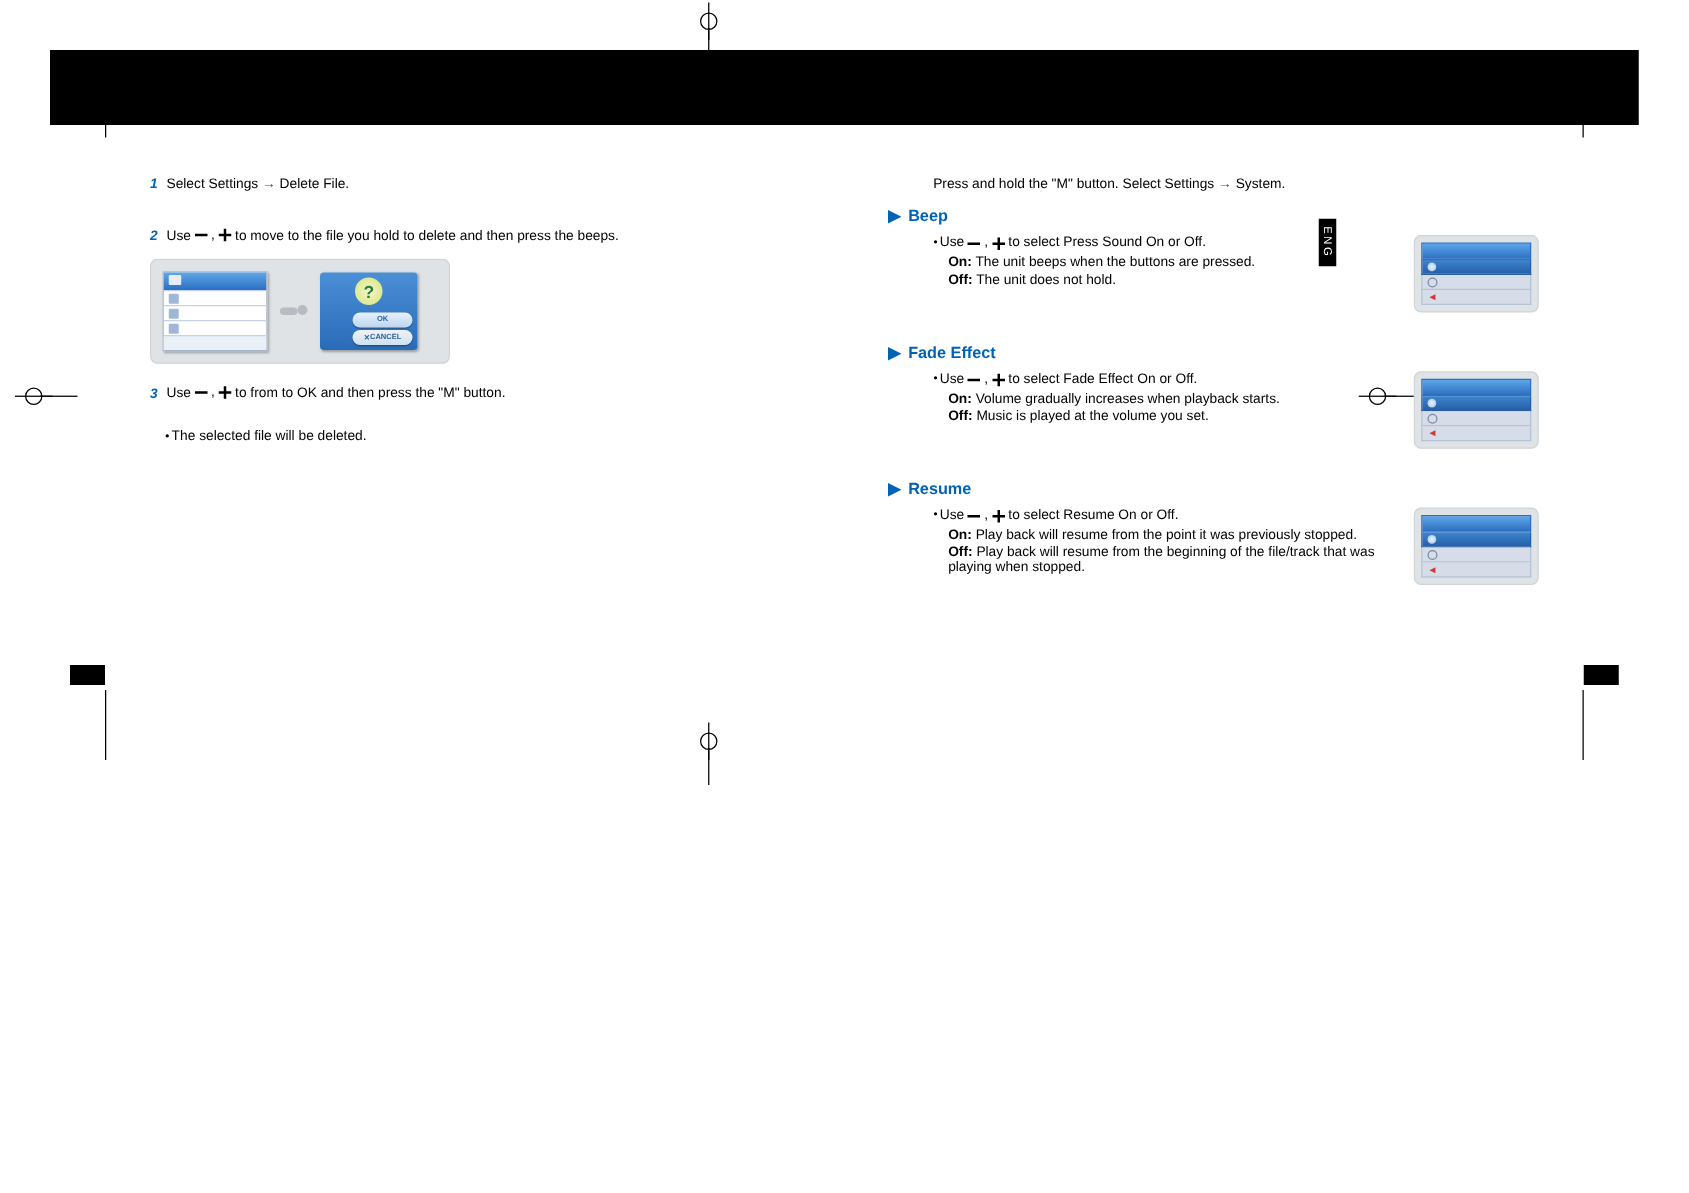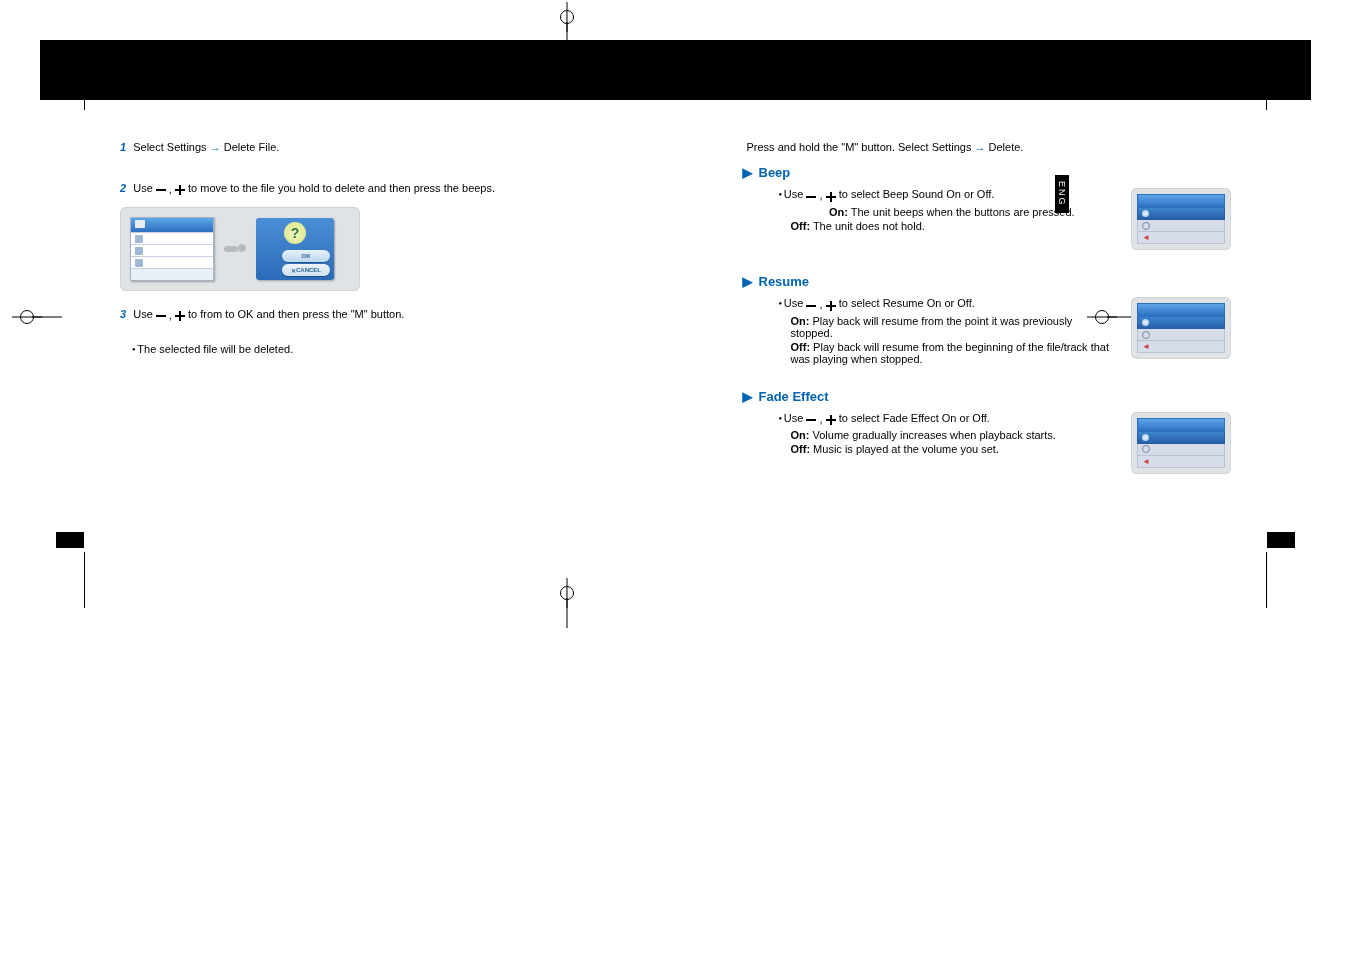--- a/index.html
+++ b/index.html
@@ -45,21 +45,21 @@
   .hand-ic { width: 22px; height: 16px; position: relative; }
   .hand-ic::before { content: ""; position: absolute; left: 0; top: 5px; width: 14px; height: 6px; background: #b7bcc2; border-radius: 3px; }
   .hand-ic::after { content: ""; position: absolute; right: 0; top: 3px; width: 8px; height: 8px; background: #b7bcc2; border-radius: 50%; }
   .dialog-box { width: 78px; background: linear-gradient(#4b8fd6, #2a6bb8); border-radius: 3px; padding: 4px; box-shadow: 1px 1px 2px rgba(0,0,0,.3); display: flex; flex-direction: column; align-items: flex-end; gap: 2px; }
   .dialog-box .q { align-self: center; width: 22px; height: 22px; border-radius: 50%; background: radial-gradient(#f3f8c8, #d6e27a); color: #2e7a3e; font-weight: bold; font-size: 14px; display: flex; align-items: center; justify-content: center; margin-bottom: 4px; }
   .dlg-btn { width: 48px; height: 12px; border-radius: 6px; font-size: 6px; font-weight: bold; display: flex; align-items: center; justify-content: center; box-shadow: 0 1px 1px rgba(0,0,0,.3); }
   .dlg-ok { background: linear-gradient(#e8f2fb, #bcd6ef); color: #2b63a0; }
   .dlg-cancel { background: linear-gradient(#f0f4f8, #cfe0ef); color: #2b63a0; }
 
   
-  .section { margin-bottom: 24px; margin-left: 32px; }
+  .section { margin-bottom: 24px; }
   .section-head { color: #0063b4; font-weight: bold; font-size: 13px; margin-bottom: 8px; }
   .section-head .tri { display: inline-block; margin-right: 6px; }
   .section-body { display: flex; gap: 18px; align-items: flex-start; }
   .section-text { flex: 1; }
   .opt-label { font-weight: bold; }
 
   .mini-system { width: 100px; background: #dfe3e6; border-radius: 6px; padding: 6px; box-shadow: inset 0 0 0 1px #d0d4d8; flex-shrink: 0; }
   .mini-system .title-row { height: 14px; background: linear-gradient(#5ea6e8, #2c6fc1); border: 1px solid #2c6fc1; }
   .mini-system .blue-row { height: 12px; background: linear-gradient(#3d84d0, #265fa6); border: 1px solid #265fa6; border-top: none; position: relative; }
   .mini-system .blue-row::before { content: ""; position: absolute; left: 4px; top: 2px; width: 7px; height: 7px; background: radial-gradient(#eaf2fb, #9ec2e8); border-radius: 50%; }
@@ -160,37 +160,62 @@
       <span> to from to OK and then press the "M" button.</span>
     </div>
     <div class="subnote bullet-dot">The selected file will be deleted.</div>
   </div>
 
   <div class="page">
 
     <div class="step-row" style="margin-left:36px;">
       <span>Press and hold the "M" button. Select Settings</span>
       <span class="arrow-sep"> → </span>
-      <span>Delete.</span>
+      <span>System.</span>
     </div>
 
     <div class="section">
       <div class="section-head"><span class="tri">▶</span><span>Beep</span></div>
       <div class="section-body">
         <div class="section-text">
           <div class="bullet-dot" style="margin-left:36px;">
             <span>Use </span>
             <span class="minus-plus"><span class="m"></span> , <span class="p"></span></span>
-            <span> to select Beep Sound On or Off.</span>
-          </div>
-          <div style="margin-left:48px; margin-top:4px;text-align:center;">
+            <span> to select Press Sound On or Off.</span>
+          </div>
+          <div style="margin-left:48px; margin-top:4px;">
             <span class="opt-label">On:</span><span> The unit beeps when the buttons are pressed.</span>
           </div>
           <div style="margin-left:48px; margin-top:2px;">
             <span class="opt-label">Off:</span><span> The unit does not hold.</span>
+          </div>
+        </div>
+        <div class="mini-system">
+          <div class="title-row"></div>
+            <div class="blue-row"></div>
+            <div class="lrow r2"></div>
+            <div class="lrow r3"></div>
+        </div>
+      </div>
+    </div>
+
+    <div class="section">
+      <div class="section-head"><span class="tri">▶</span><span>Fade Effect</span></div>
+      <div class="section-body">
+        <div class="section-text">
+          <div class="bullet-dot" style="margin-left:36px;">
+            <span>Use </span>
+            <span class="minus-plus"><span class="m"></span> , <span class="p"></span></span>
+            <span> to select Fade Effect On or Off.</span>
+          </div>
+          <div style="margin-left:48px; margin-top:4px;">
+            <span class="opt-label">On:</span><span> Volume gradually increases when playback starts.</span>
+          </div>
+          <div style="margin-left:48px; margin-top:2px;">
+            <span class="opt-label">Off:</span><span> Music is played at the volume you set.</span>
           </div>
         </div>
         <div class="mini-system">
           <div class="title-row"></div>
             <div class="blue-row"></div>
             <div class="lrow r2"></div>
             <div class="lrow r3"></div>
         </div>
       </div>
     </div>
@@ -213,44 +238,19 @@
         </div>
         <div class="mini-system">
           <div class="title-row"></div>
             <div class="blue-row"></div>
             <div class="lrow r2"></div>
             <div class="lrow r3"></div>
         </div>
       </div>
     </div>
 
-    <div class="section">
-      <div class="section-head"><span class="tri">▶</span><span>Fade Effect</span></div>
-      <div class="section-body">
-        <div class="section-text">
-          <div class="bullet-dot" style="margin-left:36px;">
-            <span>Use </span>
-            <span class="minus-plus"><span class="m"></span> , <span class="p"></span></span>
-            <span> to select Fade Effect On or Off.</span>
-          </div>
-          <div style="margin-left:48px; margin-top:4px;">
-            <span class="opt-label">On:</span><span> Volume gradually increases when playback starts.</span>
-          </div>
-          <div style="margin-left:48px; margin-top:2px;">
-            <span class="opt-label">Off:</span><span> Music is played at the volume you set.</span>
-          </div>
-        </div>
-        <div class="mini-system">
-          <div class="title-row"></div>
-            <div class="blue-row"></div>
-            <div class="lrow r2"></div>
-            <div class="lrow r3"></div>
-        </div>
-      </div>
-    </div>
-
   </div>
 </div>
 
 <div class="page-num-box pn-left"></div>
 <div class="page-num-box pn-right"></div>
 <div class="inner-rule-left"></div>
 <div class="inner-rule-right"></div>
 
 </body></html>

